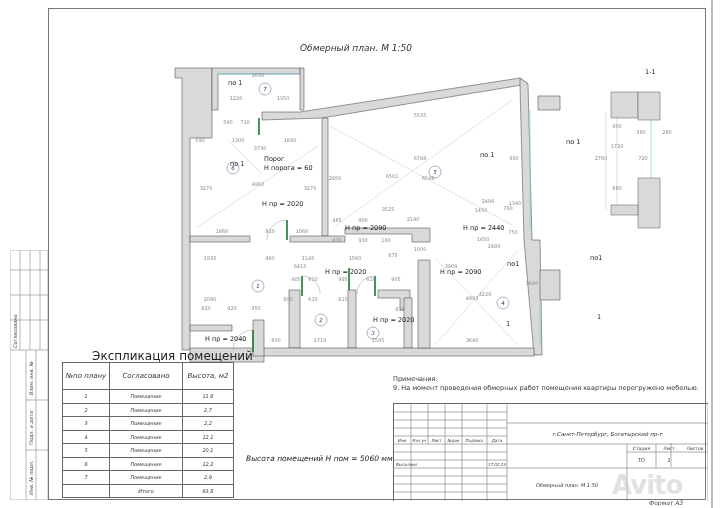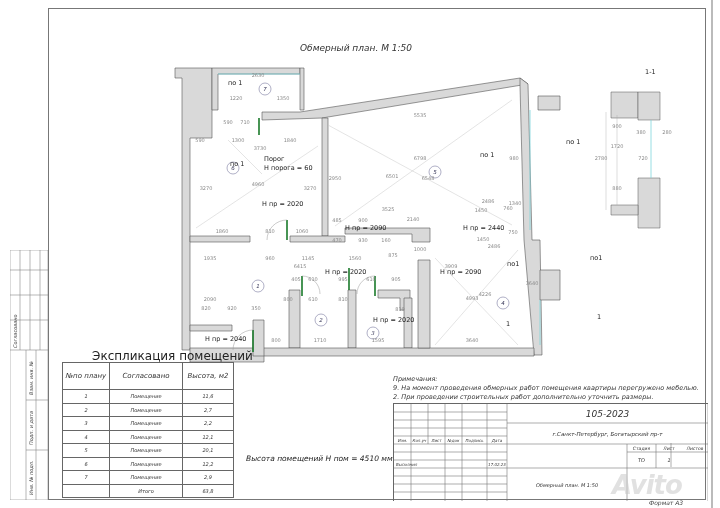--- a/index.html
+++ b/index.html
@@ -12,28 +12,28 @@
   .dim{font-size:5px;fill:#8a8a8a;font-family:"DejaVu Sans",sans-serif;}
   .lbl{font-size:6.5px;fill:#222;font-family:"DejaVu Sans",sans-serif;}
   .rn{font-size:5.5px;fill:#335;font-style:italic;font-family:"DejaVu Sans",sans-serif;}
   
   .exp-title{position:absolute;left:92px;top:349px;font-size:12px;}
   table.exp{position:absolute;left:62px;top:362px;border-collapse:collapse;font-style:italic;}
   table.exp th,table.exp td{border:1px solid #666;text-align:center;color:#333;padding:0;}
   table.exp th{font-size:7px;height:26px;font-weight:normal;}
   table.exp td{font-size:5px;height:12.5px;}
   .height-note{position:absolute;left:246px;top:454px;font-size:7.5px;font-style:italic;}
-  .notes{position:absolute;left:393px;top:375px;font-size:6.5px;font-style:italic;line-height:9px;color:#333;}
+  .notes{position:absolute;left:393px;top:375px;font-size:6.5px;line-height:9px;color:#333;}
   
   .stamp{position:absolute;left:393px;top:403px;width:314px;height:97px;border-top:1px solid #666;border-left:1px solid #666;}
   .stamp .cell{position:absolute;box-sizing:border-box;font-style:italic;color:#333;display:flex;align-items:center;justify-content:center;}
   .side{position:absolute;left:10px;top:250px;width:38px;height:250px;}
   .vtext{position:absolute;font-size:5px;font-style:italic;color:#444;transform:rotate(-90deg);transform-origin:left top;white-space:nowrap;}
   .format{position:absolute;left:649px;top:499px;font-size:6px;font-style:italic;color:#444;}
-  .avito{position:absolute;left:612px;top:470px;font-size:26px;font-weight:bold;color:rgba(200,200,200,0.55);letter-spacing:-1px;font-style:italic;}
+  .avito{position:absolute;left:612px;top:470px;font-size:26px;font-weight:bold;color:rgba(200,200,200,0.55);letter-spacing:-1px;}
 </style>
 </head>
 <body>
 
 <div class="sheet">
   <div class="frame"></div>
   <div class="rframe"></div>
 
   <div class="title">Обмерный план. М 1:50</div>
 
@@ -270,26 +270,25 @@
           <td>2,9</td>
         </tr>
       <tr>
           <td></td>
           <td>Итого</td>
           <td>63,8</td>
         </tr>
     </tbody>
   </table>
 
-  <div class="height-note">Высота помещений Н пом = 4510 мм</div>
+  <div class="height-note">Высота помещений Н пом = 5060 мм</div>
 
   <div class="notes">
     <div>Примечания:</div>
     <div>9. На момент проведения обмерных работ  помещения квартиры перегружено мебелью.</div>
-    <div>2. При проведении строительных работ дополнительно уточнить размеры.</div>
   </div>
 
   <div class="stamp">
     <svg width="314" height="97" style="position:absolute;left:0;top:0">
       <g stroke="#777" stroke-width="0.6" fill="none">
 
         <line x1="0" y1="8" x2="113" y2="8"></line>
         <line x1="0" y1="16" x2="113" y2="16"></line>
         <line x1="0" y1="24" x2="113" y2="24"></line>
         <line x1="0" y1="32" x2="113" y2="32"></line>
@@ -308,21 +307,20 @@
         <line x1="93" y1="0" x2="93" y2="97"></line>
         <line x1="113" y1="0" x2="113" y2="97"></line>
 
         <line x1="113" y1="19" x2="314" y2="19"></line>
         <line x1="233" y1="40" x2="233" y2="97"></line>
         <line x1="233" y1="48" x2="314" y2="48"></line>
         <line x1="262" y1="40" x2="262" y2="64"></line>
         <line x1="314" y1="0" x2="314" y2="97"></line>
       </g>
     </svg>
-    <div class="cell" style="left:113px;top:0;width:201px;height:19px;font-size:9px;">105-2023</div>
     <div class="cell" style="left:113px;top:19px;width:201px;height:21px;font-size:5.5px;">г.Санкт-Петербург, Богатырский пр-т</div>
     <div class="cell" style="left:0;top:32px;width:17px;height:8px;font-size:4px;">Изм.</div>
     <div class="cell" style="left:17px;top:32px;width:17px;height:8px;font-size:4px;">Кол.уч</div>
     <div class="cell" style="left:34px;top:32px;width:17px;height:8px;font-size:4px;">Лист</div>
     <div class="cell" style="left:51px;top:32px;width:17px;height:8px;font-size:4px;">№док</div>
     <div class="cell" style="left:68px;top:32px;width:25px;height:8px;font-size:4px;">Подпись</div>
     <div class="cell" style="left:93px;top:32px;width:20px;height:8px;font-size:4px;">Дата</div>
     <div class="cell" style="left:0;top:56px;width:34px;height:8px;font-size:4px;justify-content:flex-start;padding-left:2px;">Выполнил</div>
     <div class="cell" style="left:93px;top:56px;width:20px;height:8px;font-size:4px;">17.02.23</div>
     <div class="cell" style="left:233px;top:40px;width:29px;height:8px;font-size:4.5px;">Стадия</div>

